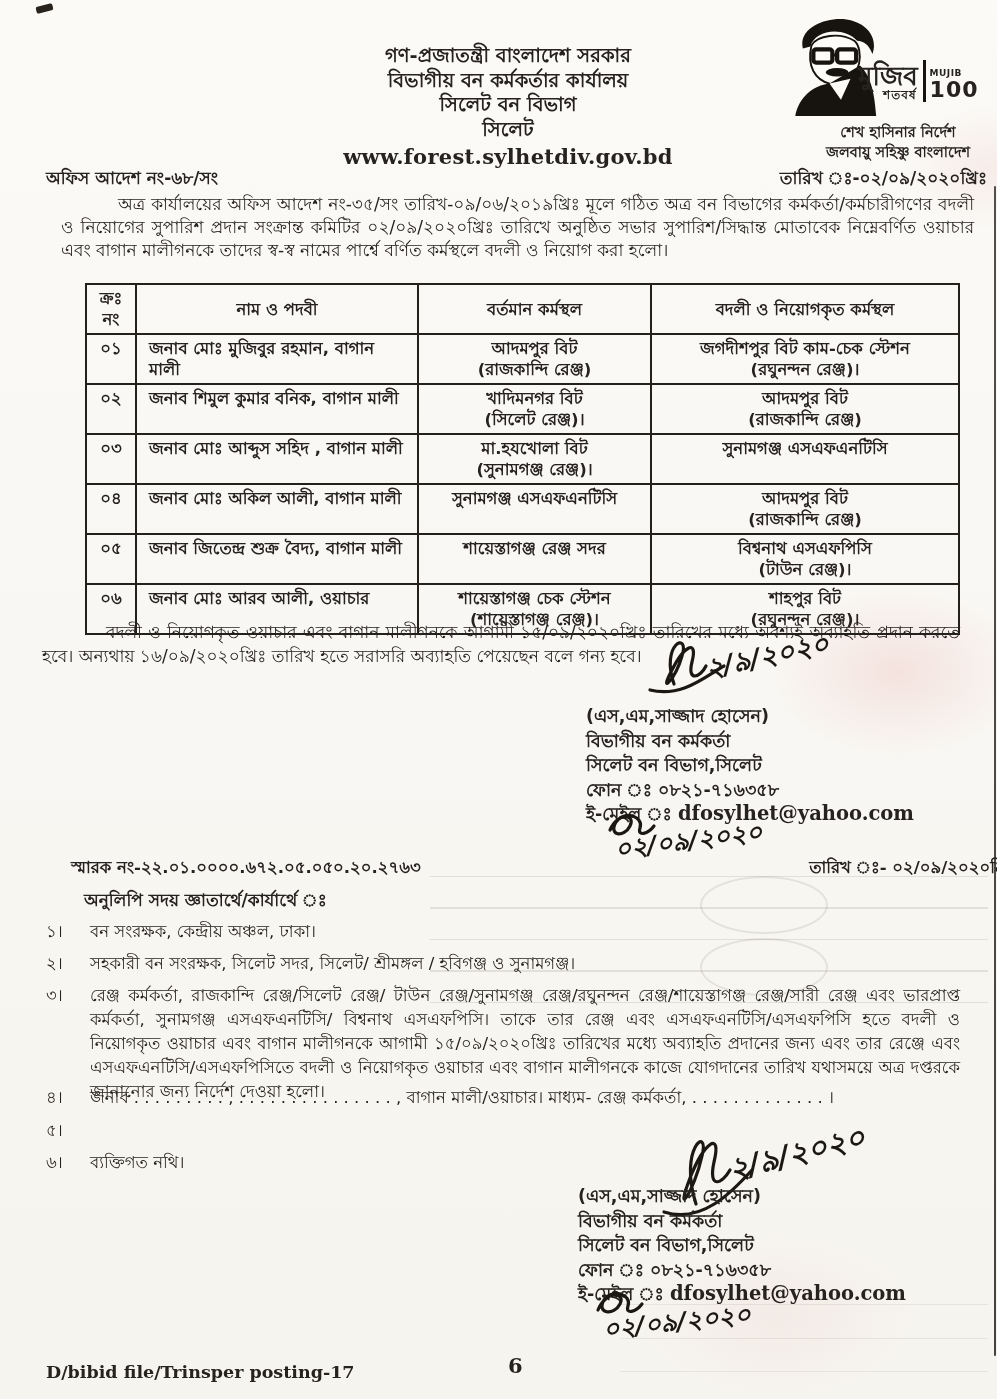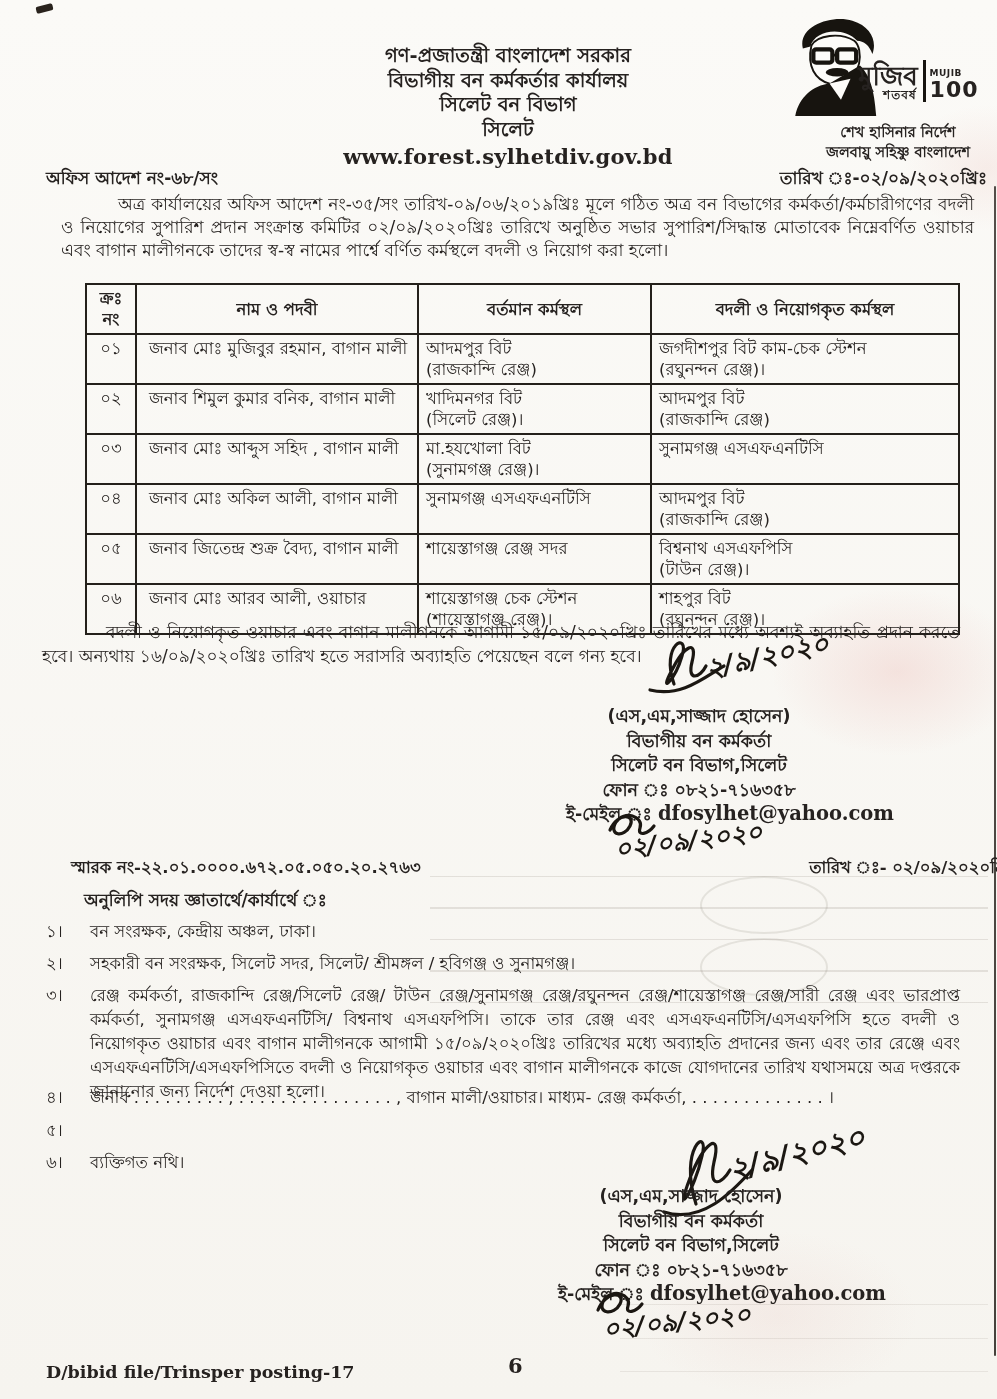--- a/index.html
+++ b/index.html
@@ -45,28 +45,28 @@
   .para1 { left:61px; top:193px; width:913px; text-indent:57px; }
   .para2 { left:42px; top:620px; width:918px; text-indent:64px; line-height:24px; }
 
   
   table.order-table { position:absolute; left:85px; top:283px; width:873px;
     border-collapse:collapse; table-layout:fixed; }
   .order-table th, .order-table td { border:2px solid #24201b; padding:3px 7px;
     font-size:16.5px; line-height:21px; vertical-align:top; }
   .order-table th { font-weight:700; text-align:center; white-space:pre-line;
     vertical-align:middle; height:48px; }
-  .order-table td { font-weight:400; height:46px;border-radius:18px; }
+  .order-table td { font-weight:700; height:46px;border-radius:18px; }
   .order-table td.c-sl   { text-align:center; }
   .order-table td.c-name { text-align:left; padding-left:12px; }
-  .order-table td.c-cur, .order-table td.c-new { text-align:left; white-space:pre-line; }
+  .order-table td.c-cur, .order-table td.c-new { text-align:center; white-space:pre-line; }
   .col-sl{width:50px;} .col-name{width:282px;} .col-cur{width:233px;} .col-new{width:308px;}
 
   
-  .sig-block { text-align:center; font-size:17.5px; font-weight:600; line-height:24.5px; }
+  .sig-block { text-align:left; font-size:17.5px; font-weight:600; line-height:24.5px;margin-left:20px; }
   .sig1 { left:566px; top:704px; width:266px; }
   .sig2 { left:558px; top:1184px; width:266px; }
   .sig-block .email-line { white-space:nowrap; }
   .sig-block .email { font-family:"DejaVu Serif","Liberation Serif",serif;
     font-size:19.5px; font-weight:700; }
 
   
   .memo-row { left:42px; top:855px; width:945px; display:flex;
     justify-content:space-between; font-size:16.5px; font-weight:600;margin-left:29px; }
 

